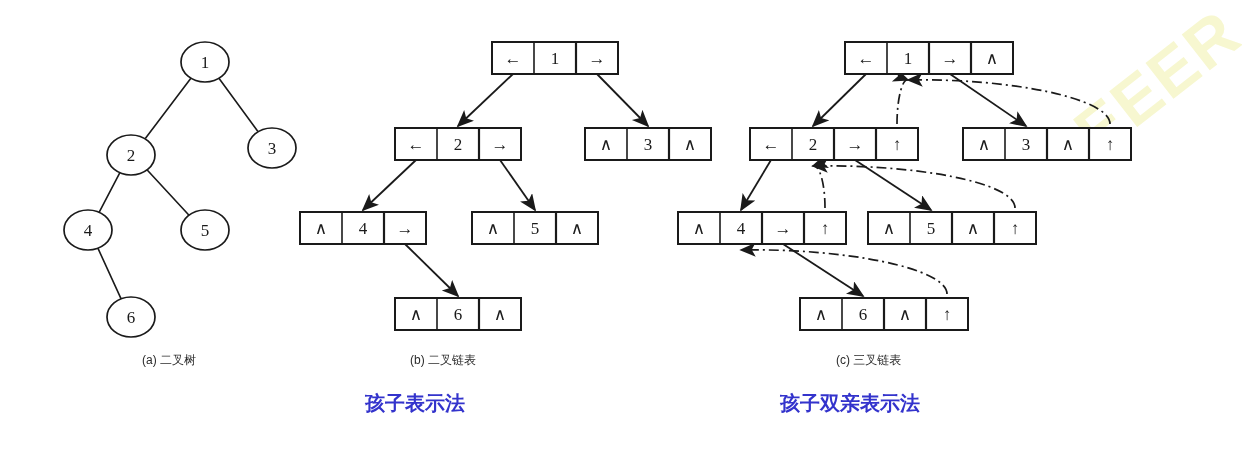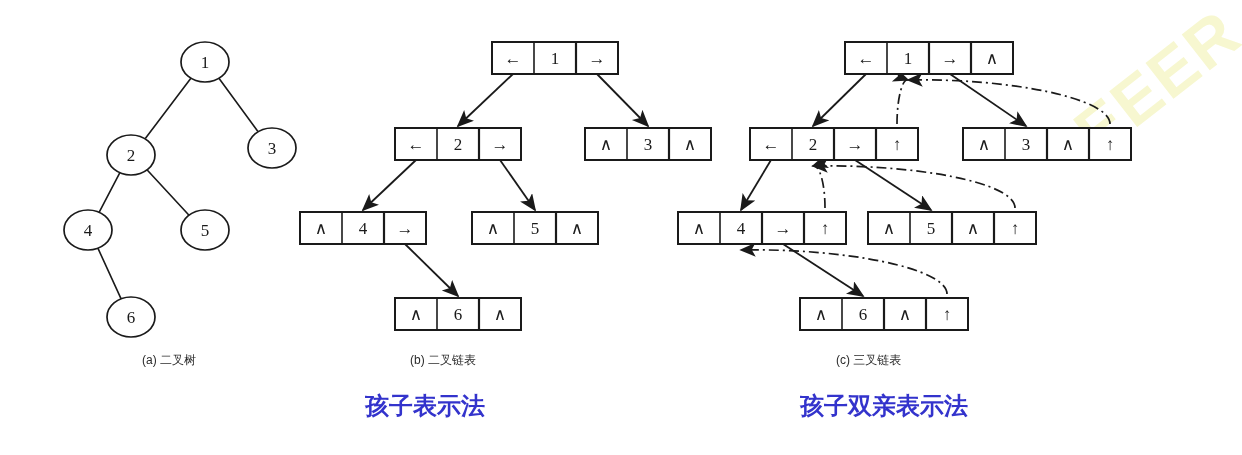--- a/index.html
+++ b/index.html
@@ -11,21 +11,21 @@
   #stage{position:relative;width:1242px;height:455px;}
   svg.layer{position:absolute;left:0;top:0;width:1242px;height:455px;}
   .cap{
     position:absolute;
     font-family:"Liberation Sans", sans-serif;
     font-size:12px;color:#2b2b2b;white-space:nowrap;
   }
   .blue-label{
     position:absolute;
     font-family:"Liberation Sans", sans-serif;
-    font-size:24px;font-weight:bold;color:#3333cc;white-space:nowrap;
+    font-size:20px;font-weight:bold;color:#3333cc;white-space:nowrap;
   }
   .wm{
     position:absolute;
     font-family:"Liberation Sans", sans-serif;
     font-weight:bold;font-size:66px;color:#f7f7d0;
     transform:rotate(-38deg);transform-origin:left top;
     letter-spacing:2px;user-select:none;pointer-events:none;
   }
   text{font-family:"Liberation Serif", serif;}
 </style>
@@ -202,15 +202,15 @@
           </g>
         </g>
       </g>
   </svg>
 
   <div class="cap" style="left:142px;top:352px;">(a) 二叉树</div>
   <div class="cap" style="left:410px;top:352px;">(b) 二叉链表</div>
   <div class="cap" style="left:836px;top:352px;">(c) 三叉链表</div>
 
   <div class="blue-label" style="left:365px;top:390px;">孩子表示法</div>
-  <div class="blue-label" style="left:800px;top:390px;">孩子双亲表示法</div>
+  <div class="blue-label" style="left:780px;top:390px;">孩子双亲表示法</div>
 
 </div>
 
 </body></html>

